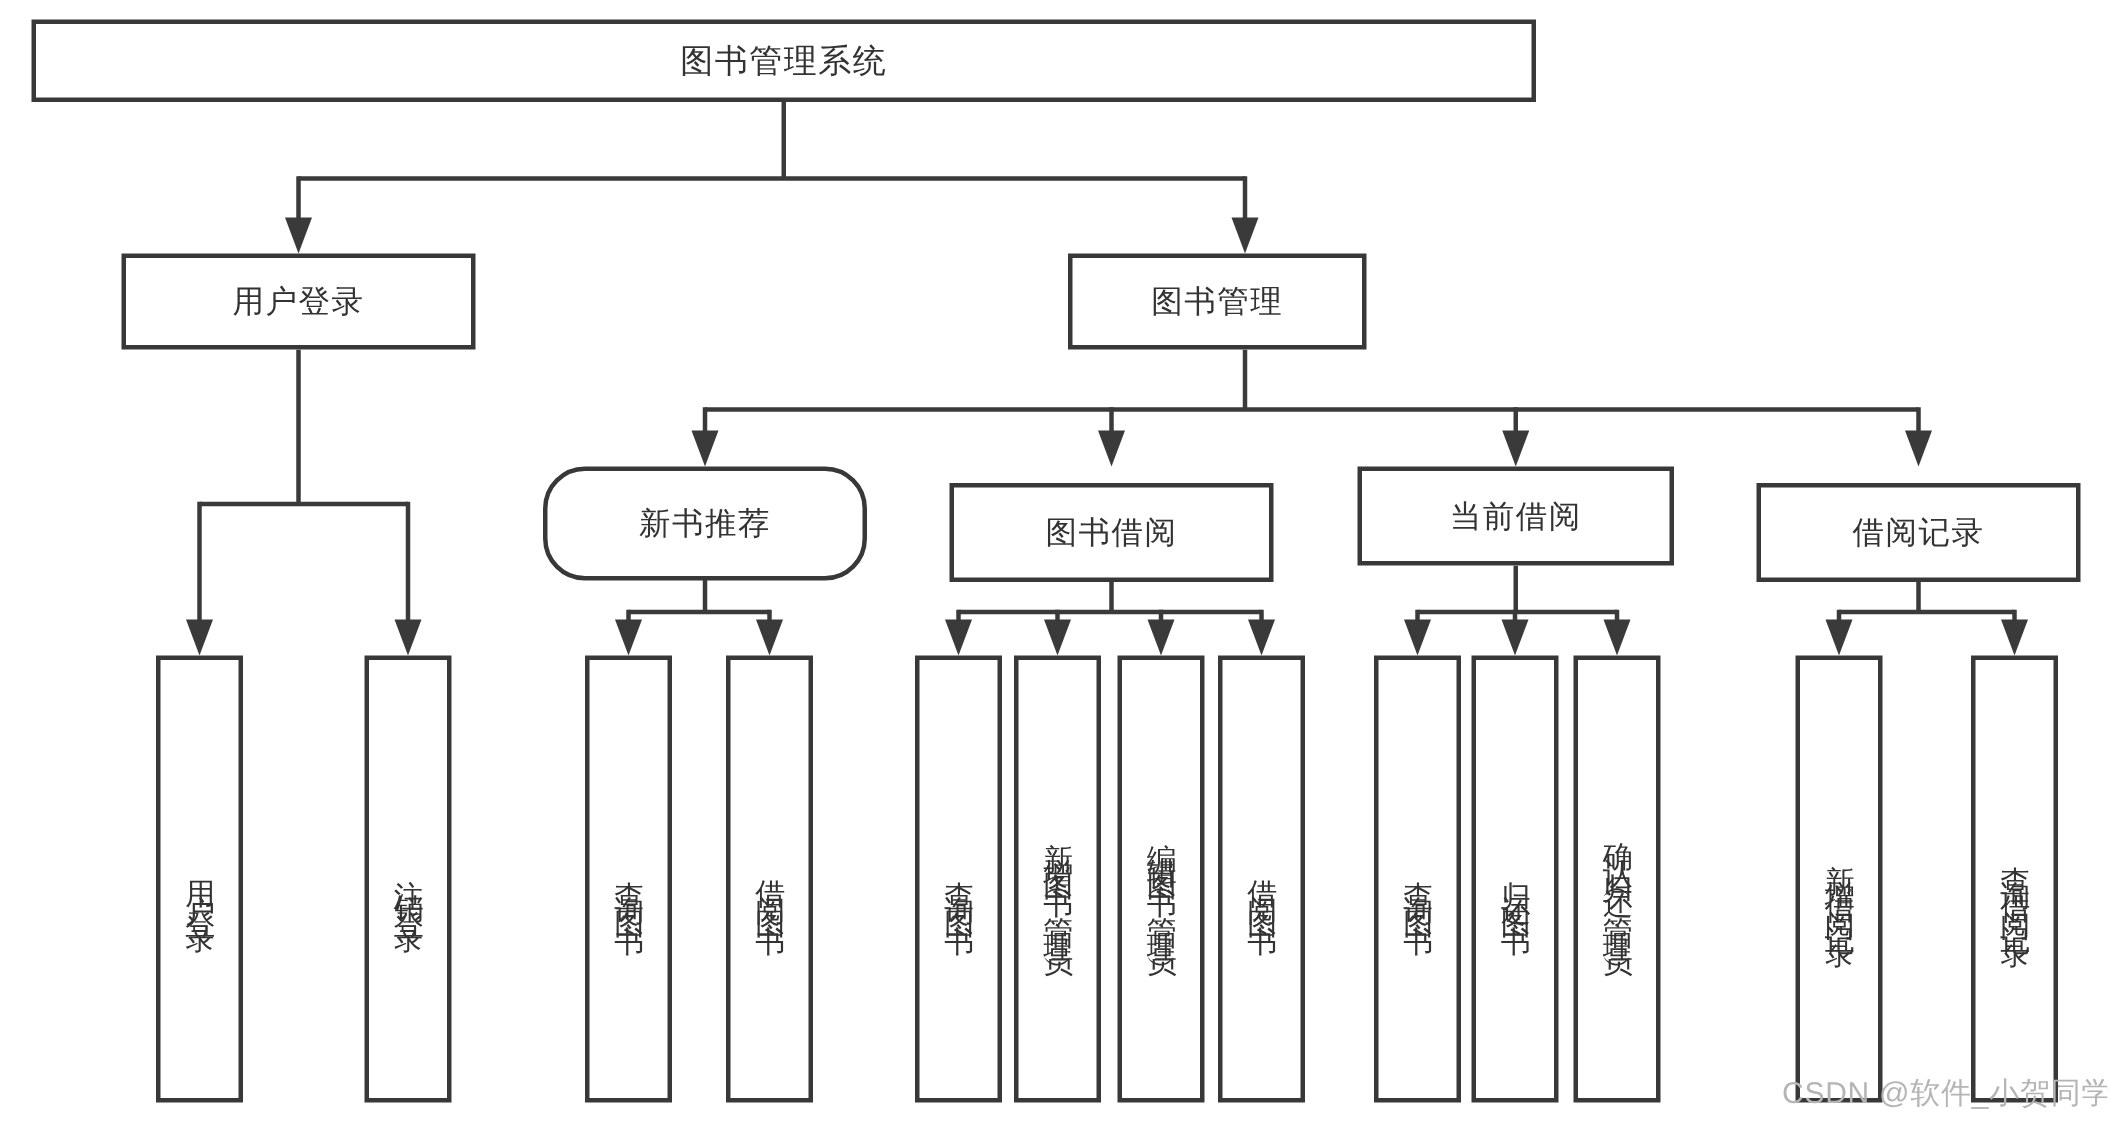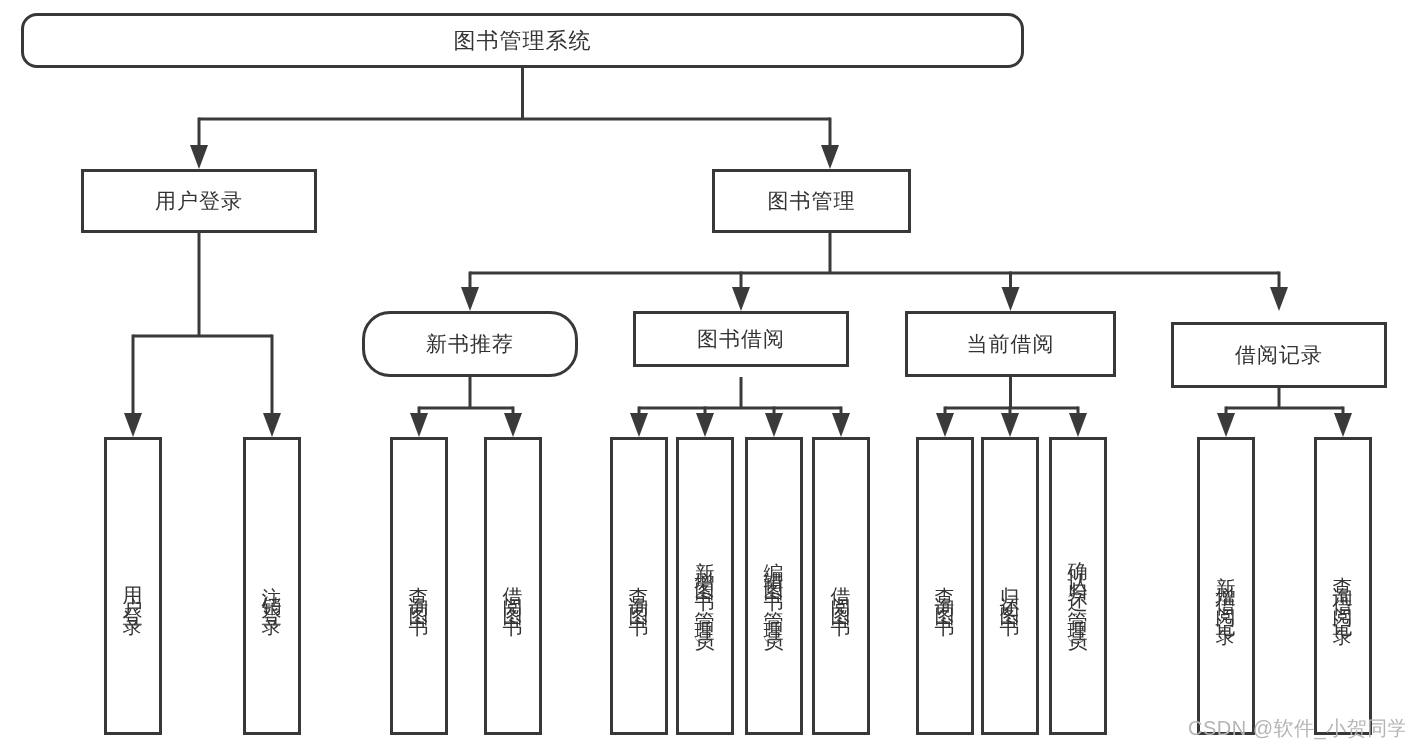--- a/index.html
+++ b/index.html
@@ -130,35 +130,35 @@
 
       <path d="M1279 377 V408"></path>
       <path d="M1226 408 H1343"></path>
       <path d="M1226 406.5 V418"></path>
       <path d="M1343 406.5 V418"></path>
       <polygon points="1217,413 1235,413 1226,437"></polygon>
       <polygon points="1334,413 1352,413 1343,437"></polygon>
     </g>
   </svg>
 
-  <div class="box hbox root" style="left:21px; top:13px; width:1003px; height:55px;border-radius:16px;">
+  <div class="box hbox root" style="left:21px; top:13px; width:1003px; height:55px;">
     <span>图书管理系统</span>
   </div>
 
   <div class="box hbox" style="left:81px; top:169px; width:236px; height:64px;">
     <span>用户登录</span>
   </div>
   <div class="box hbox" style="left:712px; top:169px; width:199px; height:64px;">
     <span>图书管理</span>
   </div>
 
-  <div class="box hbox" style="left:362px; top:311px; width:216px; height:66px;border-radius:28px;">
+  <div class="box hbox" style="left:362px; top:311px; width:216px; height:76px;border-radius:28px;">
     <span>新书推荐</span>
   </div>
-  <div class="box hbox" style="left:633px; top:311px; width:216px; height:56px;">
+  <div class="box hbox" style="left:633px; top:322px; width:216px; height:66px;">
     <span>图书借阅</span>
   </div>
   <div class="box hbox" style="left:905px; top:311px; width:211px; height:66px;justify-content:center;">
     <span>当前借阅</span>
   </div>
   <div class="box hbox" style="left:1171px; top:311px; width:216px; height:66px;margin-top:11px;">
     <span>借阅记录</span>
   </div>
 
   <div class="box vbox" style="left:104px; top:437px; width:58px; height:298px;">

